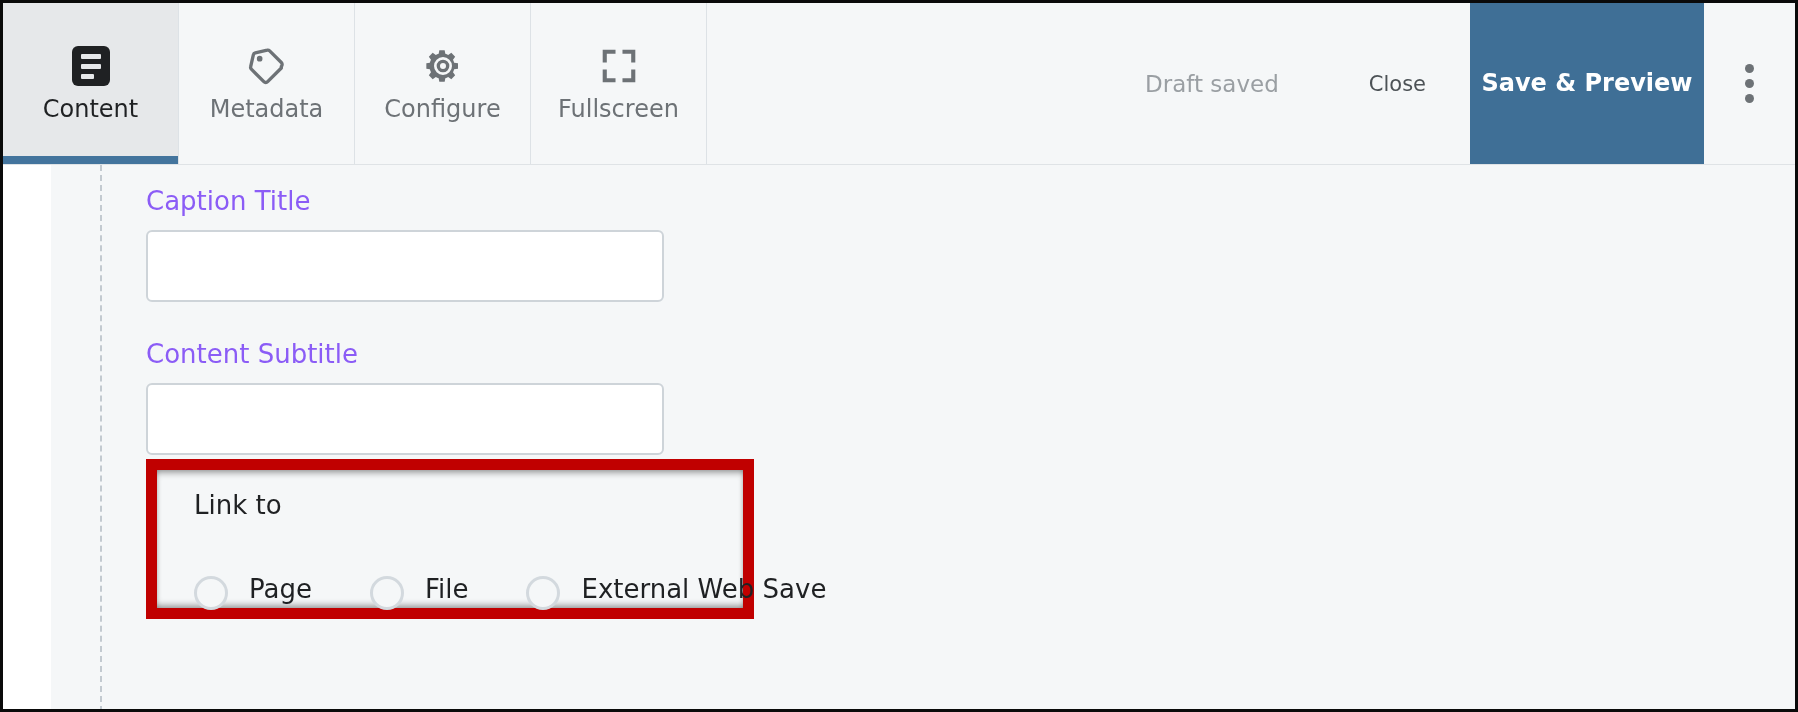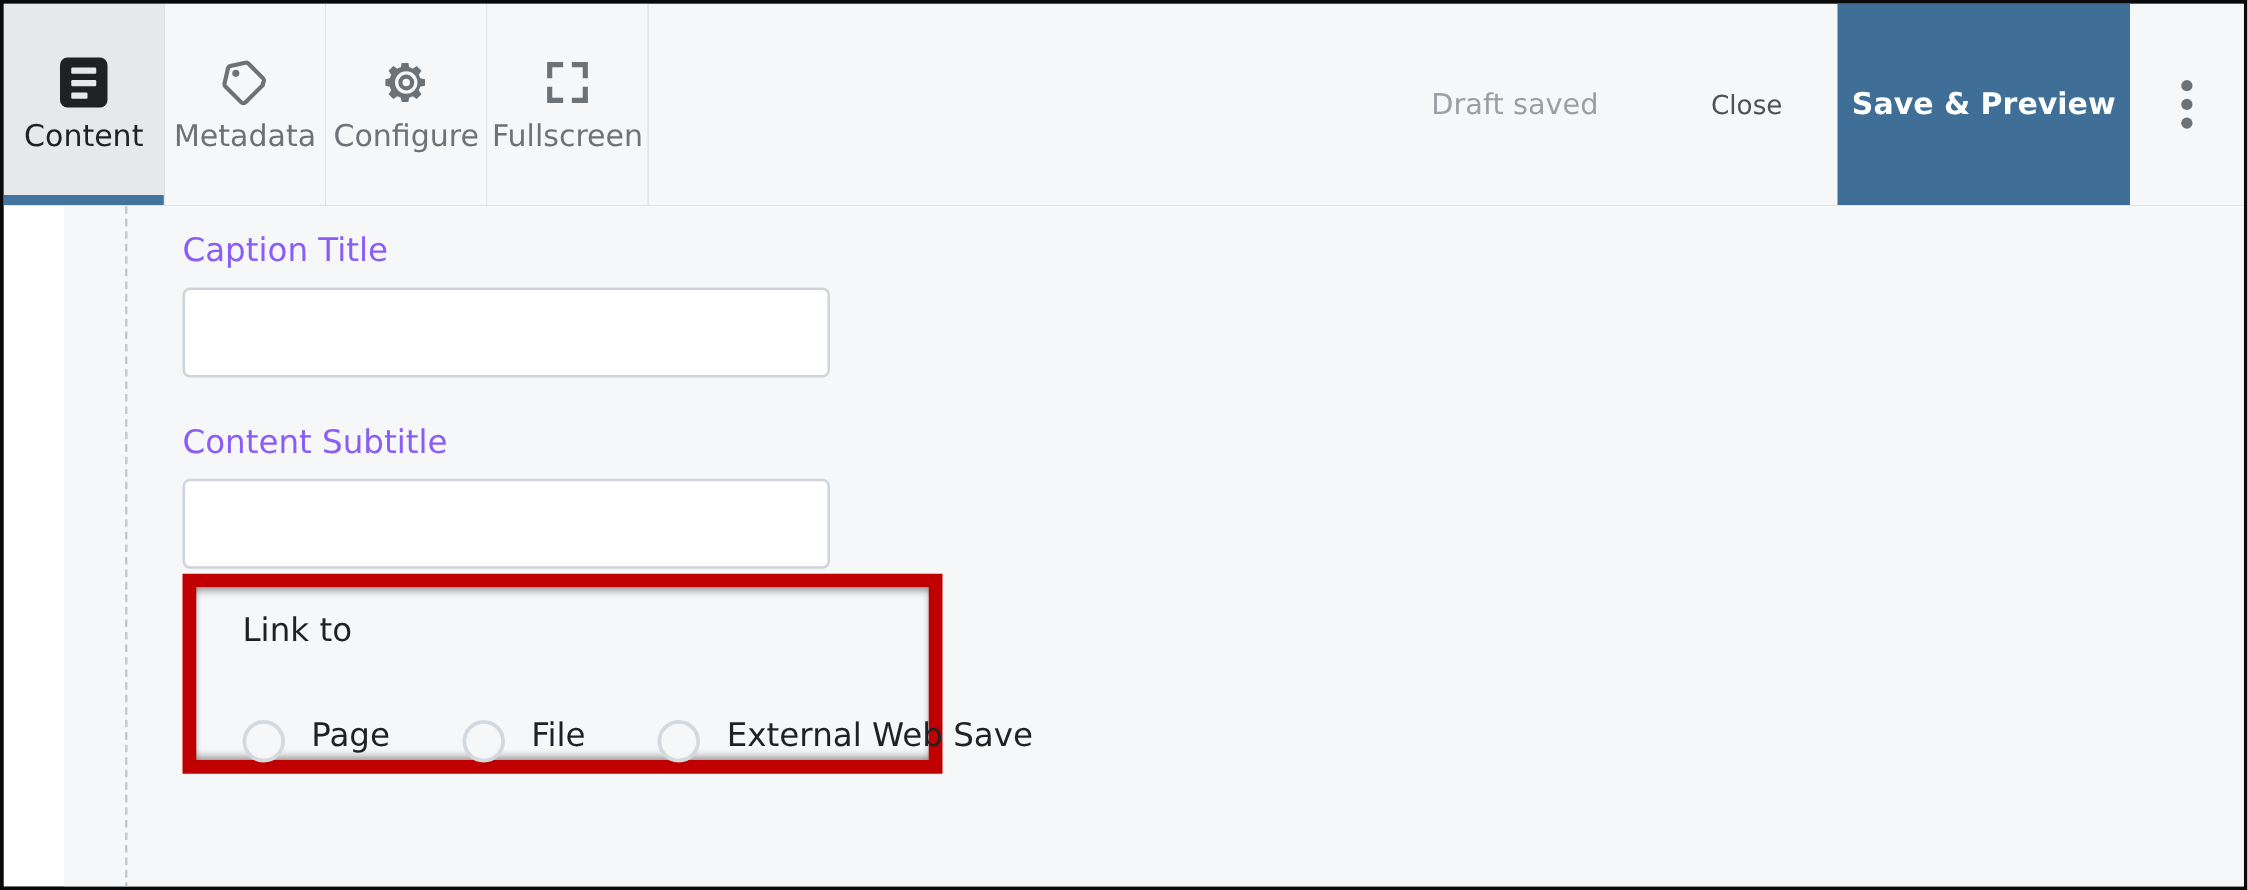--- a/index.html
+++ b/index.html
@@ -23,21 +23,21 @@
     left: 0; top: 0;
     width: 1792px; height: 162px;
     background: #f5f7f8;
     display: flex;
     align-items: stretch;
     border-bottom: 1px solid #dfe3e6;
   }
   .tabs { display: flex; align-items: stretch; height: 100%; }
   .tab {
     position: relative;
-    width: 129px;
+    width: 176px;
     height: 100%;
     display: flex;
     flex-direction: column;
     align-items: center;
     justify-content: center;
     gap: 11px;
     background: #f5f7f8;
     border-right: 1px solid #dde2e6;
     cursor: pointer;
   }

